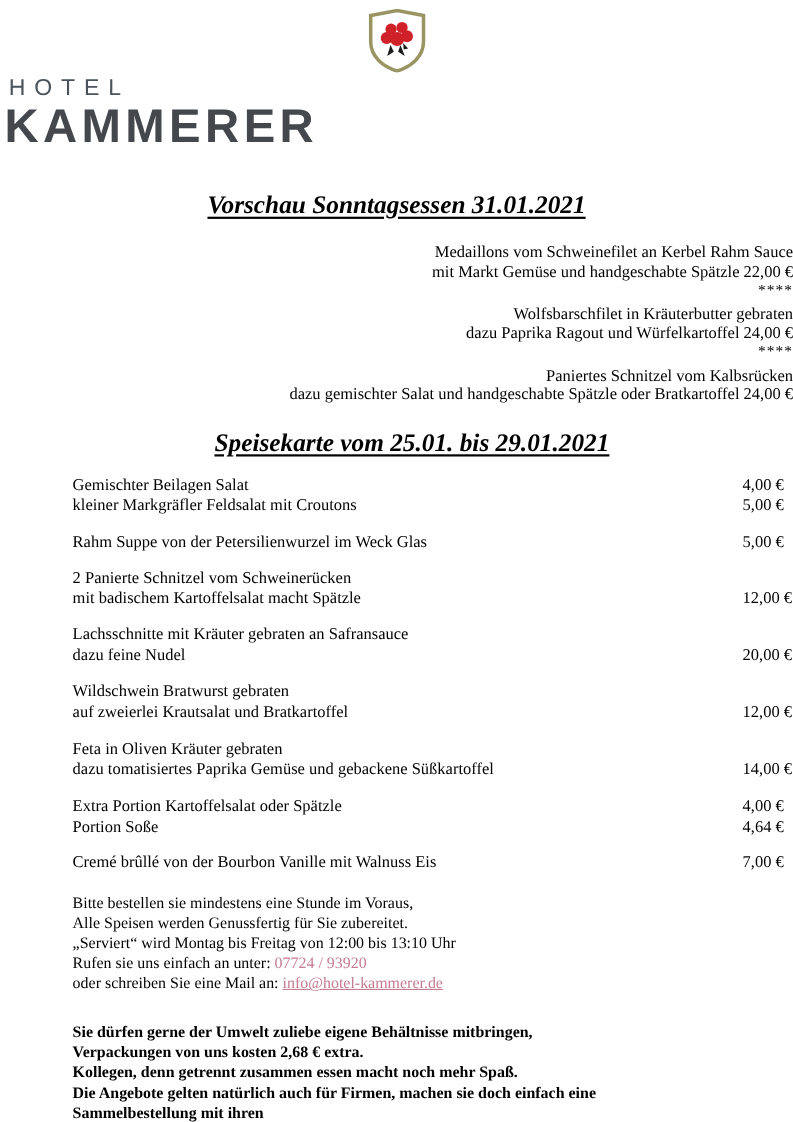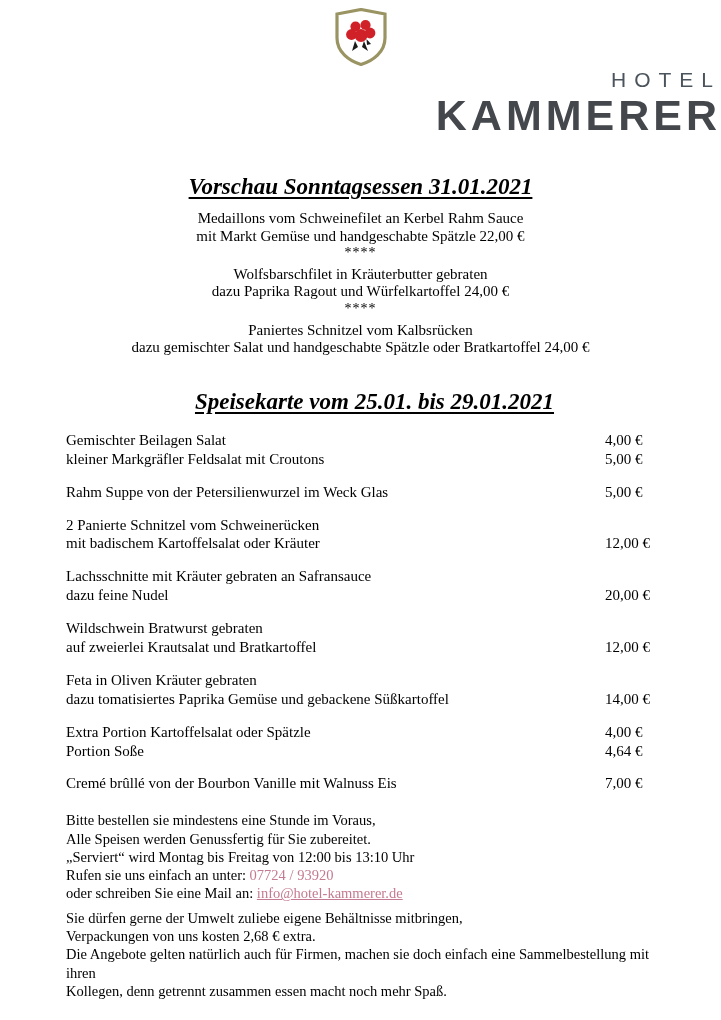--- a/index.html
+++ b/index.html
@@ -12,21 +12,21 @@
     height: 1020px;
     font-family: "Liberation Serif", "DejaVu Serif", serif;
     color: #000000;
     position: relative;
     overflow: hidden;
   }
 
   
   .logo-block {
     padding-top: 8px;
-    text-align: right;
+    text-align: left;
   }
   .shield-wrap {
     display: block;
     margin: 0 auto;
     width: 56px;
     height: 58px;
   }
   .logo-hotel {
     font-family: "Liberation Sans", "DejaVu Sans", sans-serif;
     font-size: 21px;
@@ -66,40 +66,40 @@
   .heading-green {
     text-align: center;
     color: #000000;
     font-size: 23px;
     font-weight: bold;
     font-style: italic;
     text-decoration: underline;
     text-underline-offset: 3px;
   }
   #sunday-heading { margin-top: 37px; }
-  #week-heading   { margin-top: 32px; padding-left: 28px; }
+  #week-heading   { margin-top: 21px; padding-left: 28px; }
 
   
   .sunday-block {
-    text-align: center;
+    text-align: right;
     font-size: 15px;
     line-height: 1.18;
-    margin-top: 10px;
+    margin-top: 22px;
   }
   .sunday-sep {
     font-size: 14px;
     line-height: 1.1;
     letter-spacing: 1px;
   }
   .sunday-gap { height: 5px; }
 
   
   .menu-list {
     margin: 16px 0 0 0;
-    padding: 0 120px 0 66px;
+    padding: 0 50px 0 66px;
     font-size: 15px;
   }
   .menu-group {
     margin-bottom: 14px;
     position: relative;
   }
   .menu-line {
     position: relative;
     line-height: 1.26;
     white-space: nowrap;
@@ -112,21 +112,21 @@
     white-space: nowrap;
   }
 
   
   .info-block {
     padding: 0 66px;
     font-size: 14.5px;
     line-height: 1.26;
   }
   #info-primary  { margin-top: 18px; }
-  #info-secondary{ margin-top: 6px; }
+  #info-secondary{ margin-top: 26px; font-weight: bold; }
   .accent-pink { color: #c47a90; text-align: center; }
   a.accent-pink {
     color: #c47a90;
     text-decoration: underline;
   }
 </style>
 </head>
 <body>
 
 <div class="logo-block">
@@ -185,21 +185,21 @@
       <span class="menu-price">5,00 €</span>
     </div>
   </div>
 
   <div class="menu-group">
     <div class="menu-line">
       <span>2 Panierte Schnitzel vom Schweinerücken</span>
       <span class="menu-price"></span>
     </div>
     <div class="menu-line">
-      <span>mit badischem Kartoffelsalat oder Kräuter</span>
+      <span>mit badischem Kartoffelsalat macht Spätzle</span>
       <span class="menu-price">12,00 €</span>
     </div>
   </div>
 
   <div class="menu-group">
     <div class="menu-line">
       <span>Lachsschnitte mit Kräuter gebraten an Safransauce</span>
       <span class="menu-price"></span>
     </div>
     <div class="menu-line">
@@ -258,15 +258,15 @@
     <span>Rufen sie uns einfach an unter: </span><span class="accent-pink">07724 / 93920</span>
   </div>
   <div>
     <span>oder schreiben Sie eine Mail an: </span><a class="accent-pink" href="#">info@hotel-kammerer.de</a>
   </div>
 </div>
 
 <div class="info-block" id="info-secondary">
   <div>Sie dürfen gerne der Umwelt zuliebe eigene Behältnisse mitbringen,</div>
   <div>Verpackungen von uns kosten 2,68 € extra.</div>
+  <div>Kollegen, denn getrennt zusammen essen macht noch mehr Spaß.</div>
   <div>Die Angebote gelten natürlich auch für Firmen, machen sie doch einfach eine Sammelbestellung mit ihren</div>
-  <div>Kollegen, denn getrennt zusammen essen macht noch mehr Spaß.</div>
 </div>
 
 </body></html>

